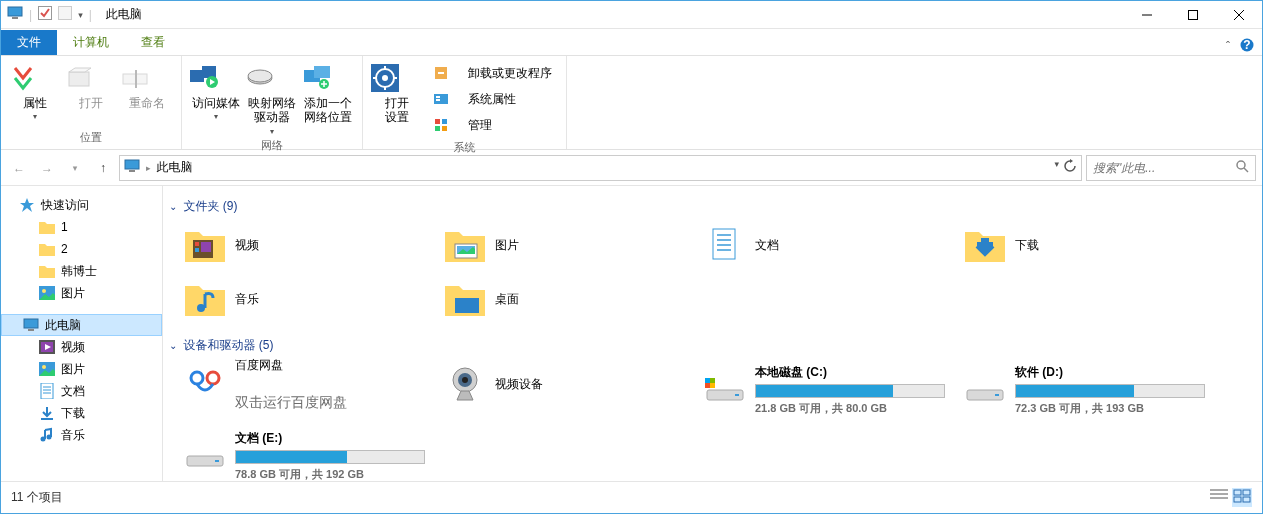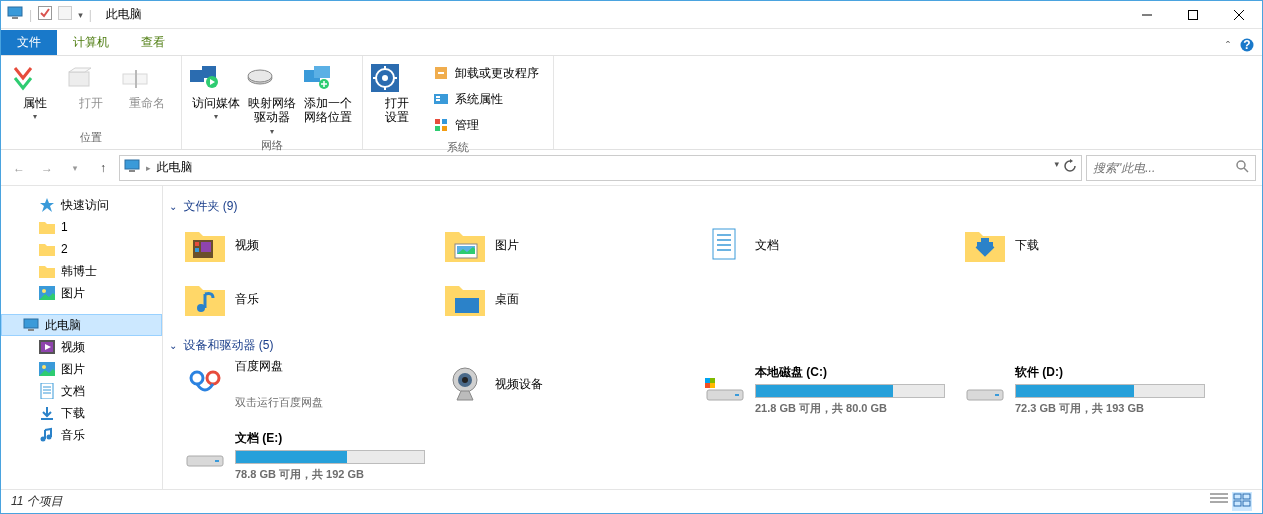--- a/index.html
+++ b/index.html
@@ -14,51 +14,51 @@
 .tab.active { background:#1979ca; color:#fff;margin-top:40px; }
 .tabs .help { margin-left:auto; display:flex; align-items:center; gap:10px; padding-right:8px; }
 .ribbon { height:95px; background:#fff; border-top:1px solid #e1e1e1; border-bottom:1px solid #e1e1e1; display:flex; }
 .rgroup { display:flex; flex-direction:column; align-items:center; padding:4px 6px 2px 6px; border-right:1px solid #e5e5e5; }
 .rgroup-items { display:flex; flex:1; }
 .rgroup-label { font-size:11px; color:#666; padding:2px 0; }
 .rbtn-lg { display:flex; flex-direction:column; justify-content:flex-start; width:56px; padding-top:2px; gap:2px; text-align:center; line-height:1.2; cursor:default; }
 .rbtn-lg.disabled { opacity:0.45; }
 .rbtn-lg .ico { width:32px; height:32px; display:flex; align-items:center; justify-content:center; }
 .rbtn-vlist { display:flex; flex-direction:column; justify-content:flex-start; gap:4px; padding:2px 4px; }
-.rbtn-sm { display:flex; align-items:center; gap:6px; height:22px; padding:0 4px; cursor:default; }
+.rbtn-sm { display:flex; align-items:center; gap:19px; height:22px; padding:0 4px; cursor:default; }
 .rbtn-sm .ico { width:16px; height:16px; display:flex; align-items:center; justify-content:center; }
 .addrbar { height:36px; border-bottom:1px solid #e5e5e5; display:flex; align-items:center; padding:4px 6px; gap:4px; }
 .navbtn { width:24px; height:24px; display:flex; align-items:center; justify-content:center; color:#999; }
 .navbtn.enabled { color:#333; }
 .addrbox { flex:1; height:26px; border:1px solid #ccc; display:flex; align-items:center; padding:0 4px; gap:6px; }
 .addrbox .crumb { color:#000; }
 .addrbox .tools { margin-left:auto; display:flex; gap:4px; color:#555; }
 .searchbox { width:170px; height:26px; border:1px solid #ccc; display:flex; align-items:center; padding:0 6px; color:#888; justify-content:space-between; }
 .searchbox input { border:none; outline:none; width:100%; color:#555; font-style:italic; }
 .body { flex:1; display:flex; overflow:hidden; }
 .nav { width:162px; border-right:1px solid #e5e5e5; padding:8px 0; overflow-y:auto; }
-.nav-item { display:flex; align-items:center; gap:6px; height:22px; padding-left:38px; cursor:default; }
+.nav-item { display:flex; align-items:center; gap:6px; height:22px; padding-left:18px; cursor:default; }
 .nav-item.lvl2 { padding-left:38px; }
 .nav-item.selected { background:#cce8ff; border:1px solid #99d1ff; padding-left:21px; }
 .nav-item .ico { width:16px; height:16px; display:flex; align-items:center; justify-content:center; }
 .content { flex:1; overflow-y:auto; padding:8px 10px 8px 6px; position:relative; }
 .sect-hdr { display:flex; align-items:center; gap:6px; color:#1b3f8b; padding:4px 0 6px 0; cursor:default; }
 .sect-hdr .chev { font-size:10px; }
 .grid { display:grid; grid-template-columns:repeat(4, 250px); gap:6px 10px; padding-left:12px; }
 .tile { display:flex; align-items:center; gap:10px; height:48px; padding:4px; cursor:default; }
 .tile .ticon { width:40px; height:40px; display:flex; align-items:center; justify-content:center; }
 .tile .tlabel { flex:1; }
-.tile .tlabel .sub { color:#6d6d6d; font-size:11px;margin-top:20px; }
+.tile .tlabel .sub { color:#6d6d6d; font-size:14px;margin-top:20px; }
 .drive { display:flex; gap:10px; padding:4px; cursor:default; width:250px;font-weight:bold; }
 .drive .dicon { width:40px; height:40px; display:flex; align-items:flex-end; justify-content:center; }
 .drive .dinfo { flex:1; }
 .drive .dbar { width:190px; height:14px; border:1px solid #bcbcbc; background:#eaeaea; margin:3px 0; position:relative; }
 .drive .dbar-fill { position:absolute; top:0; left:0; bottom:0; background:#26a0da; }
 .drive .dtxt { color:#6d6d6d; font-size:11px; }
-.status { height:24px; border-top:1px solid #e5e5e5; display:flex; align-items:center; padding:0 10px; color:#333; justify-content:space-between;font-style:italic; }
+.status { height:32px; border-top:1px solid #e5e5e5; display:flex; align-items:center; padding:0 10px; color:#333; justify-content:space-between; }
 .status .views { display:flex; gap:4px; }
 .folder-icon svg, .ticon svg, .dicon svg { display:block; }
 </style>
 </head>
 <body>
 
 <div class="titlebar">
   <div class="qat">
     <span><svg width="16" height="16">
           <rect x="1" y="2" width="14" height="9" fill="#3a9ad9" stroke="#2a6ca0"></rect>

